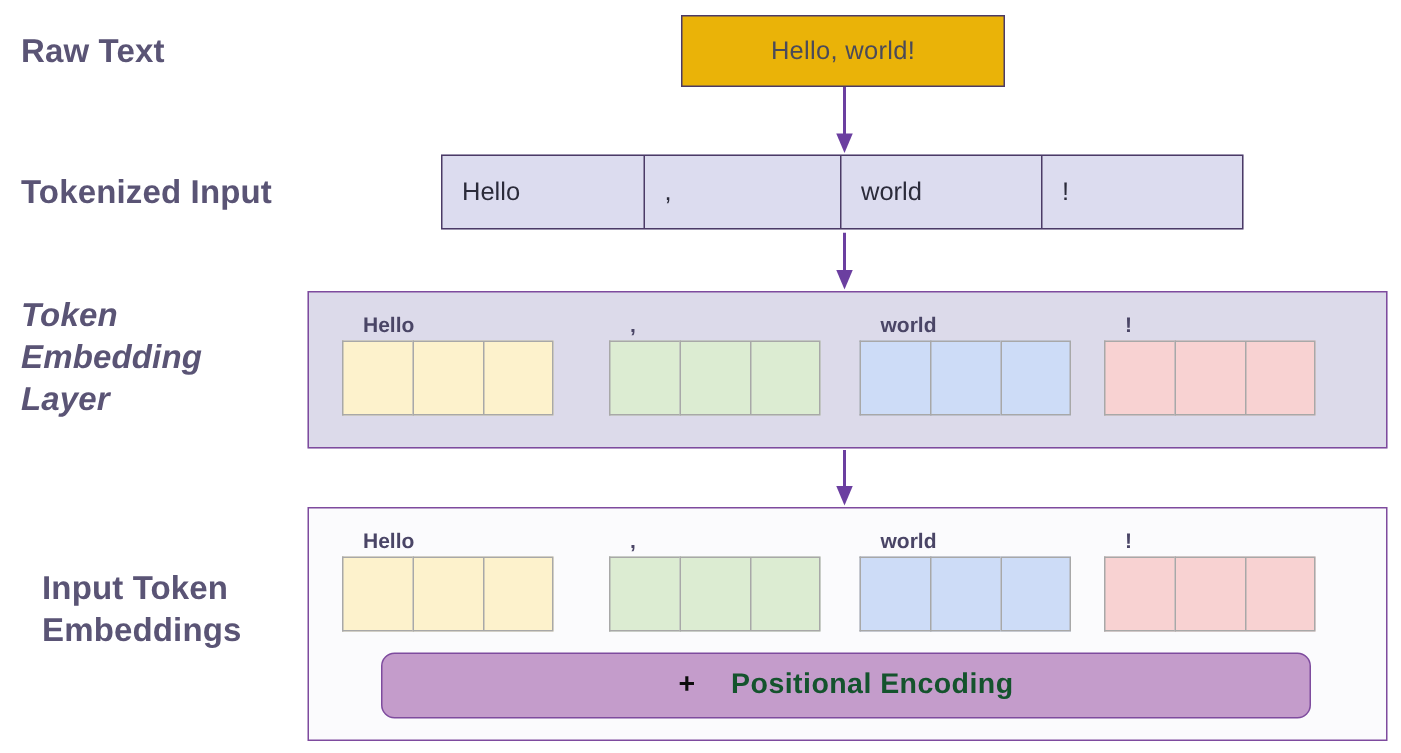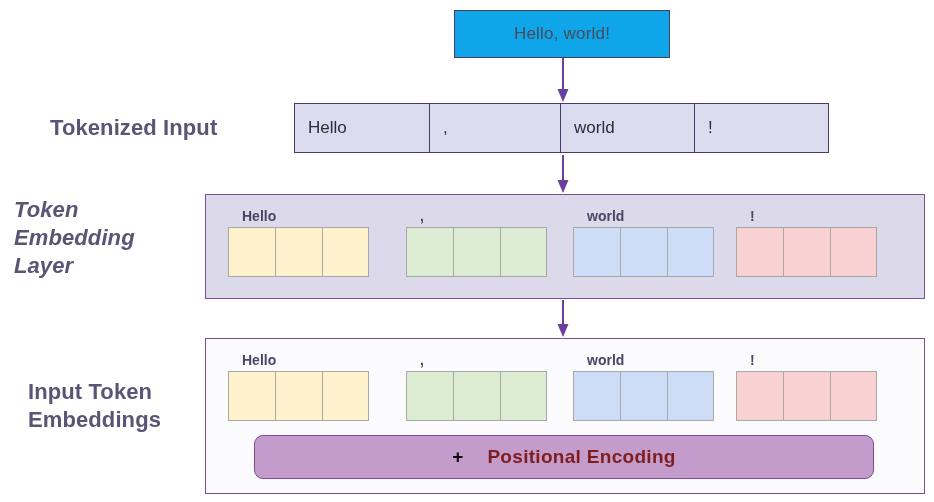--- a/index.html
+++ b/index.html
@@ -25,32 +25,32 @@
   .row-label {
     position: absolute;
     color: #5a5475;
     font-weight: bold;
     font-size: 22px;
     line-height: 1.28;
     letter-spacing: 0.1px;
     white-space: pre-line;
   }
   #label-raw-text      { left: 14px; top: 20px;  }
-  #label-tokenized     { left: 14px; top: 114px; margin-left: 36px; }
+  #label-tokenized     { left: 14px; top: 114px; }
   #label-token-embed   { left: 14px; top: 196px; font-style: italic; }
   #label-input-embed   { left: 28px; top: 378px; }
 
   
   #raw-text-box {
     position: absolute;
     left: 454px;
     top: 10px;
     width: 216px;
     height: 48px;
-    background: #0ea5e9;
+    background: #eab308;
     border: 1.6px solid #4b3a66;
     box-sizing: border-box;
     display: flex;
     align-items: center;
     justify-content: center;
   }
   #raw-text-box .txt {
     font-size: 17px;
     color: #4a4a5a;
     letter-spacing: 0.2px;
@@ -168,29 +168,30 @@
     gap: 24px;
   }
   #positional-encoding-bar .plus {
     font-size: 19px;
     font-weight: bold;
     color: #0d0d0d;
   }
   #positional-encoding-bar .pe-label {
     font-size: 19px;
     font-weight: bold;
-    color: #7f1d1d;
+    color: #14532d;
     letter-spacing: 0.3px;
   }
 </style>
 </head>
 <body>
 
 <div id="stage">
 
+  <div class="row-label" id="label-raw-text">Raw Text</div>
 
   <div class="row-label" id="label-tokenized">Tokenized Input</div>
 
   <div class="row-label" id="label-token-embed">Token
 Embedding
 Layer</div>
 
   <div class="row-label" id="label-input-embed">Input Token
 Embeddings</div>
 

